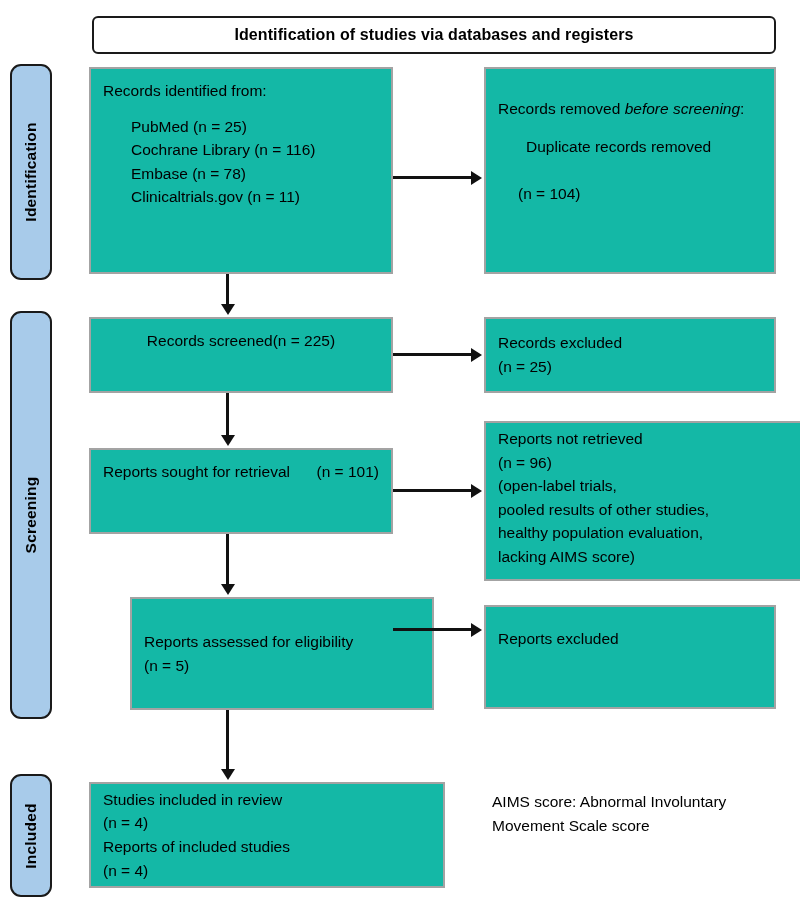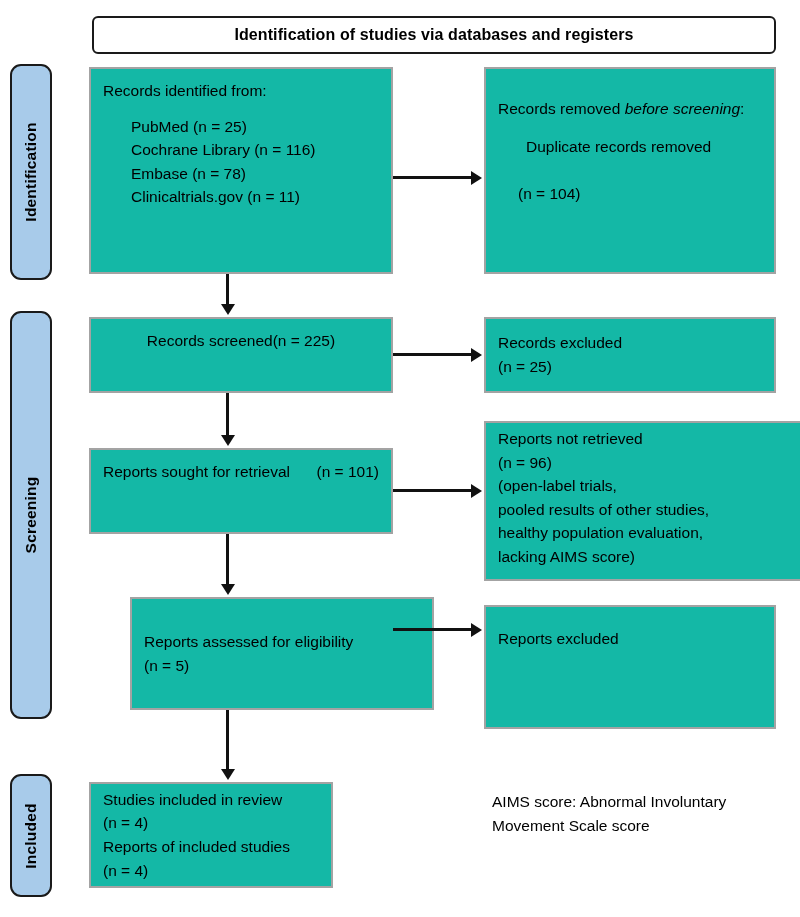--- a/index.html
+++ b/index.html
@@ -169,25 +169,25 @@
     <div class="ln">pooled results of other studies,</div>
     <div class="ln">healthy population evaluation,</div>
     <div class="ln">lacking AIMS score)</div>
   </div>
 
   <div class="box" style="left:89px; top:597px; width:304px; height:113px; display:flex; flex-direction:column; justify-content:center;margin-left:41px;">
     <div class="ln">Reports assessed for eligibility</div>
     <div class="ln">(n = 5)</div>
   </div>
 
-  <div class="box" style="left:484px; top:605px; width:292px; height:124px; padding-top:20px;">
+  <div class="box" style="left:484px; top:605px; width:292px; height:104px; padding-top:20px;">
     <div class="ln">Reports excluded</div>
   </div>
 
-  <div class="box" style="left:89px; top:782px; width:244px; height:106px; display:flex; flex-direction:column; justify-content:center;">
+  <div class="box" style="left:89px; top:782px; width:356px; height:106px; display:flex; flex-direction:column; justify-content:center;">
     <div class="ln">Studies included in review</div>
     <div class="ln">(n = 4)</div>
     <div class="ln">Reports of included studies</div>
     <div class="ln">(n = 4)</div>
   </div>
 
   <div class="conn" style="left:393px; top:171px; width:91px; height:14px;">
     <div class="shaft-h" style="width:80px; top:5px;"></div>
     <div class="arrowhead-right" style="left:78px; top:0px;"></div>
   </div>

